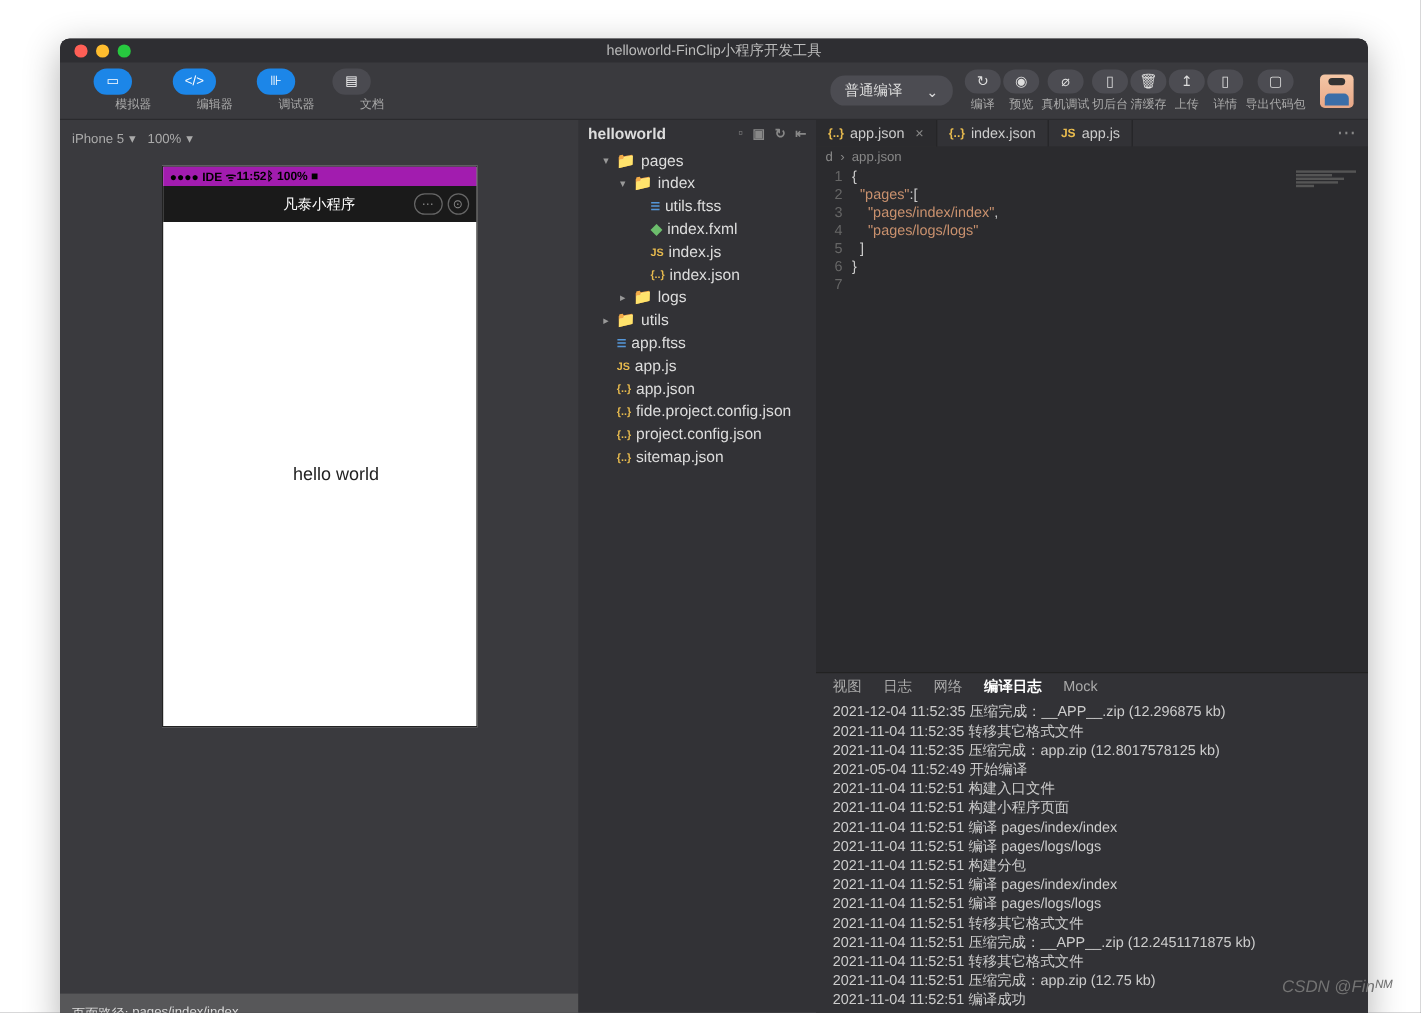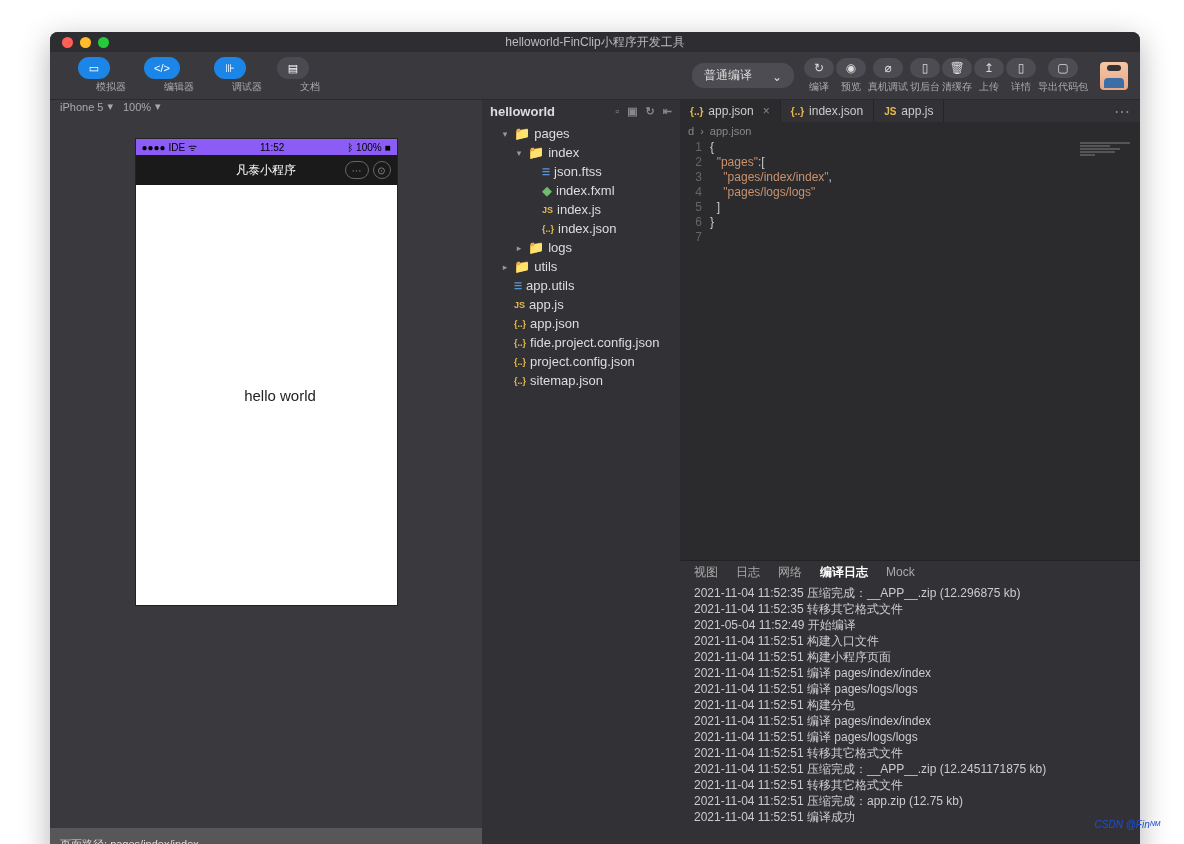--- a/index.html
+++ b/index.html
@@ -23,25 +23,25 @@
 .toolbar-right { display: flex; gap: 2px; margin-left: 10px; }
 .tbtn { background: #4c4c52; color: #ddd; border-radius: 12px; width: 30px; height: 20px; display: flex; align-items: center; justify-content: center; font-size: 12px; }
 .tbtn-col { display: flex; flex-direction: column; align-items: center; gap: 2px; }
 .tlabel { font-size: 10px; color: #aaa; }
 .avatar { width: 28px; height: 28px; background: linear-gradient(#f5c7a6,#e8a787); border-radius: 4px; margin-left: 12px; position: relative; }
 .avatar:before { content: ""; position: absolute; top: 3px; left: 7px; width: 14px; height: 6px; background: #333; border-radius: 3px; }
 .avatar:after { content: ""; position: absolute; bottom: 2px; left: 4px; width: 20px; height: 10px; background: #3b6ea8; border-radius: 4px 4px 0 0; }
 
 .main { flex: 1; display: flex; overflow: hidden; }
 .simulator { width: 432px; background: #3a3a3e; display: flex; flex-direction: column; }
-.sim-header { height: 22px; display: flex; align-items: flex-start; padding: 0 10px; font-size: 11px; color: #aaa; gap: 10px; }
+.sim-header { height: 22px; display: flex; align-items: flex-end; padding: 0 10px; font-size: 11px; color: #aaa; gap: 10px; }
 .sim-header .sel { display: flex; align-items: center; gap: 4px; }
 .sim-body { flex: 1; display: flex; align-items: flex-start; justify-content: center; padding-top: 16px; }
 .phone { width: 263px; height: 468px; background: #fff; border: 1px solid #222; display: flex; flex-direction: column; }
-.statusbar { height: 16px; background: #8b5cf6; display: flex; align-items: center; justify-content: space-between; padding: 0 6px; font-size: 10px; }
+.statusbar { height: 16px; background: #a21caf; display: flex; align-items: center; padding: 0 6px; font-size: 10px; font-weight: bold; }
 .appbar { height: 30px; background: #1a1a1a; color: #fff; display: flex; align-items: center; justify-content: center; font-size: 12px; position: relative; }
 .capsule { position: absolute; right: 6px; display: flex; gap: 4px; }
 .capsule span { width: 18px; height: 18px; border: 1px solid #666; border-radius: 50%; display: flex; align-items: center; justify-content: center; font-size: 10px; color: #888; }
 .capsule .menu { border-radius: 9px; width: 24px; }
 .appcontent { flex: 1; display: flex; align-items: center; justify-content: center; font-size: 15px; color: #222; padding-left: 28px; }
 .sim-footer { height: 22px; background: #575759; color: #ddd; font-size: 11px; display: flex; align-items: center; padding: 16px 10px; }
 
 .explorer { width: 198px; background: #323236; color: #ddd; display: flex; flex-direction: column; font-size: 13px; }
 .exp-header { height: 22px; display: flex; align-items: center; justify-content: space-between; padding: 0 8px; font-weight: bold; }
 .exp-icons { display: flex; gap: 8px; font-size: 11px; color: #888; }
@@ -71,21 +71,21 @@
 .codetext .line { height: 15px; line-height: 15px; white-space: pre; }
 .str { color: #c9916e; }
 .minimap { position: absolute; right: 10px; top: 2px; width: 50px; height: 20px; }
 .minimap div { height: 2px; background: #555; margin-bottom: 1px; }
 
 .console { border-top: 1px solid #222; background: #323236; color: #ccc; font-size: 12px; display: flex; flex-direction: column; }
 .console-tabs { height: 22px; display: flex; align-items: center; gap: 18px; padding: 0 14px; color: #aaa; }
 .console-tabs .active { color: #fff; font-weight: bold; }
 .console-body { flex: 1; overflow: auto; padding: 2px 14px 8px; line-height: 16px; }
 
-.watermark { position: absolute; right: 24px; bottom: 14px; color: #1d4ed8; font-size: 10px; font-style: italic; }
+.watermark { position: absolute; right: 24px; bottom: 14px; color: #737373; font-size: 14px; font-style: italic; }
 </style>
 </head>
 <body>
 
 <div class="window">
   <div class="titlebar">
     <div class="traffic">
       <span class="tl-close"></span>
       <span class="tl-min"></span>
       <span class="tl-max"></span>
@@ -212,21 +212,21 @@
             <span>pages</span>
           </div>
           <div class="tree-item ind-2">
             <span class="tw">▾</span>
             <span class="folder-icon">📁</span>
             <span>index</span>
           </div>
           <div class="tree-item ind-3">
             <span class="tw"></span>
             <span class="ftss">☰</span>
-            <span>json.ftss</span>
+            <span>utils.ftss</span>
           </div>
           <div class="tree-item ind-3">
             <span class="tw"></span>
             <span class="fxml">◆</span>
             <span>index.fxml</span>
           </div>
           <div class="tree-item ind-3">
             <span class="tw"></span>
             <span class="js-icon">JS</span>
             <span>index.js</span>
@@ -242,21 +242,21 @@
             <span>logs</span>
           </div>
           <div class="tree-item ind-1">
             <span class="tw">▸</span>
             <span class="folder-icon">📁</span>
             <span>utils</span>
           </div>
           <div class="tree-item ind-1">
             <span class="tw"></span>
             <span class="ftss">☰</span>
-            <span>app.utils</span>
+            <span>app.ftss</span>
           </div>
           <div class="tree-item ind-1">
             <span class="tw"></span>
             <span class="js-icon">JS</span>
             <span>app.js</span>
           </div>
           <div class="tree-item ind-1">
             <span class="tw"></span>
             <span class="json-icon">{..}</span>
             <span>app.json</span>
@@ -330,22 +330,23 @@
       </div>
       <div class="console" style="height:300px">
         <div class="console-tabs" id="console-tabs">
             <span>视图</span>
             <span>日志</span>
             <span>网络</span>
             <span class="active">编译日志</span>
             <span>Mock</span>
           </div>
         <div class="console-body" id="console-body">
-            <div>2021-11-04 11:52:35 压缩完成：__APP__.zip (12.296875 kb)</div>
+            <div>2021-12-04 11:52:35 压缩完成：__APP__.zip (12.296875 kb)</div>
             <div>2021-11-04 11:52:35 转移其它格式文件</div>
+            <div>2021-11-04 11:52:35 压缩完成：app.zip (12.8017578125 kb)</div>
             <div>2021-05-04 11:52:49 开始编译</div>
             <div>2021-11-04 11:52:51 构建入口文件</div>
             <div>2021-11-04 11:52:51 构建小程序页面</div>
             <div>2021-11-04 11:52:51 编译 pages/index/index</div>
             <div>2021-11-04 11:52:51 编译 pages/logs/logs</div>
             <div>2021-11-04 11:52:51 构建分包</div>
             <div>2021-11-04 11:52:51 编译 pages/index/index</div>
             <div>2021-11-04 11:52:51 编译 pages/logs/logs</div>
             <div>2021-11-04 11:52:51 转移其它格式文件</div>
             <div>2021-11-04 11:52:51 压缩完成：__APP__.zip (12.2451171875 kb)</div>

